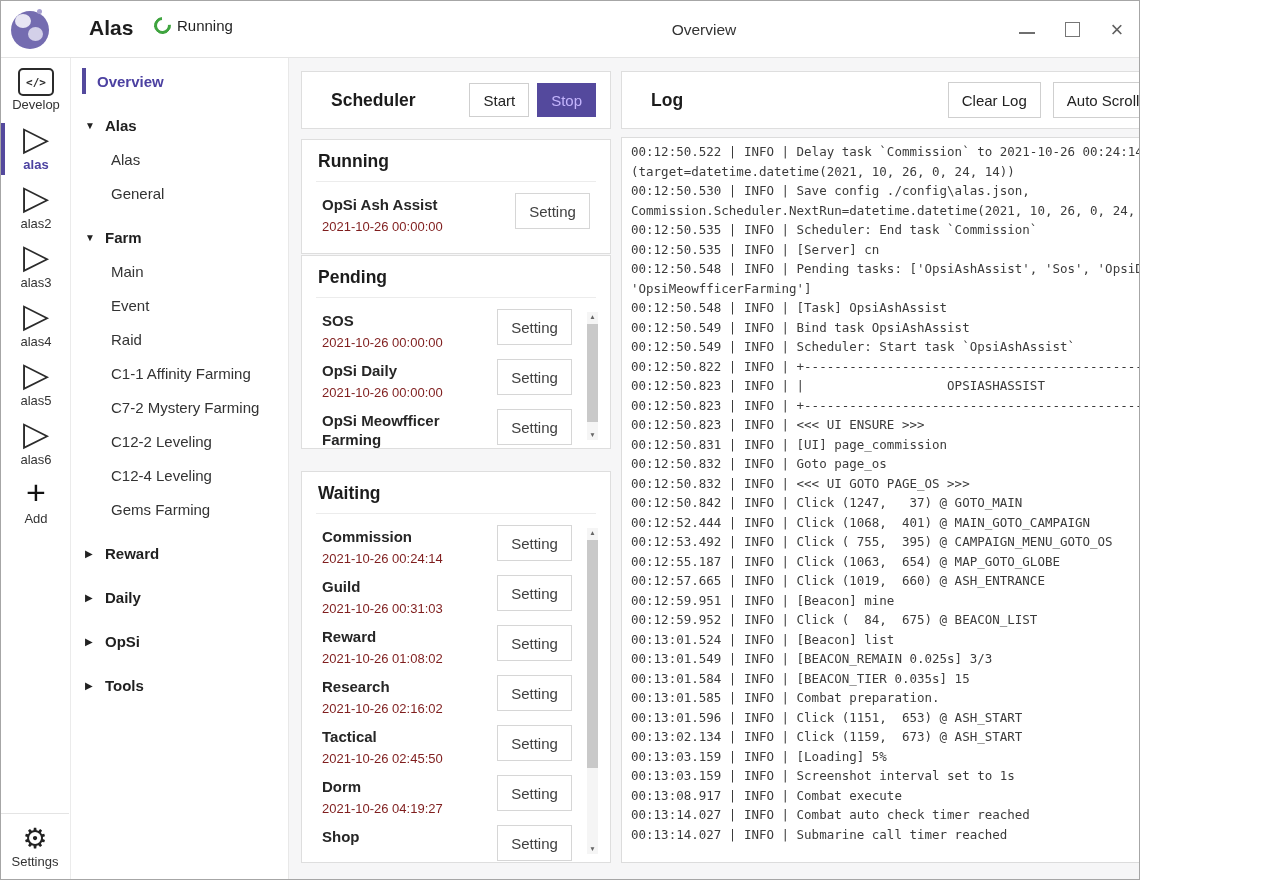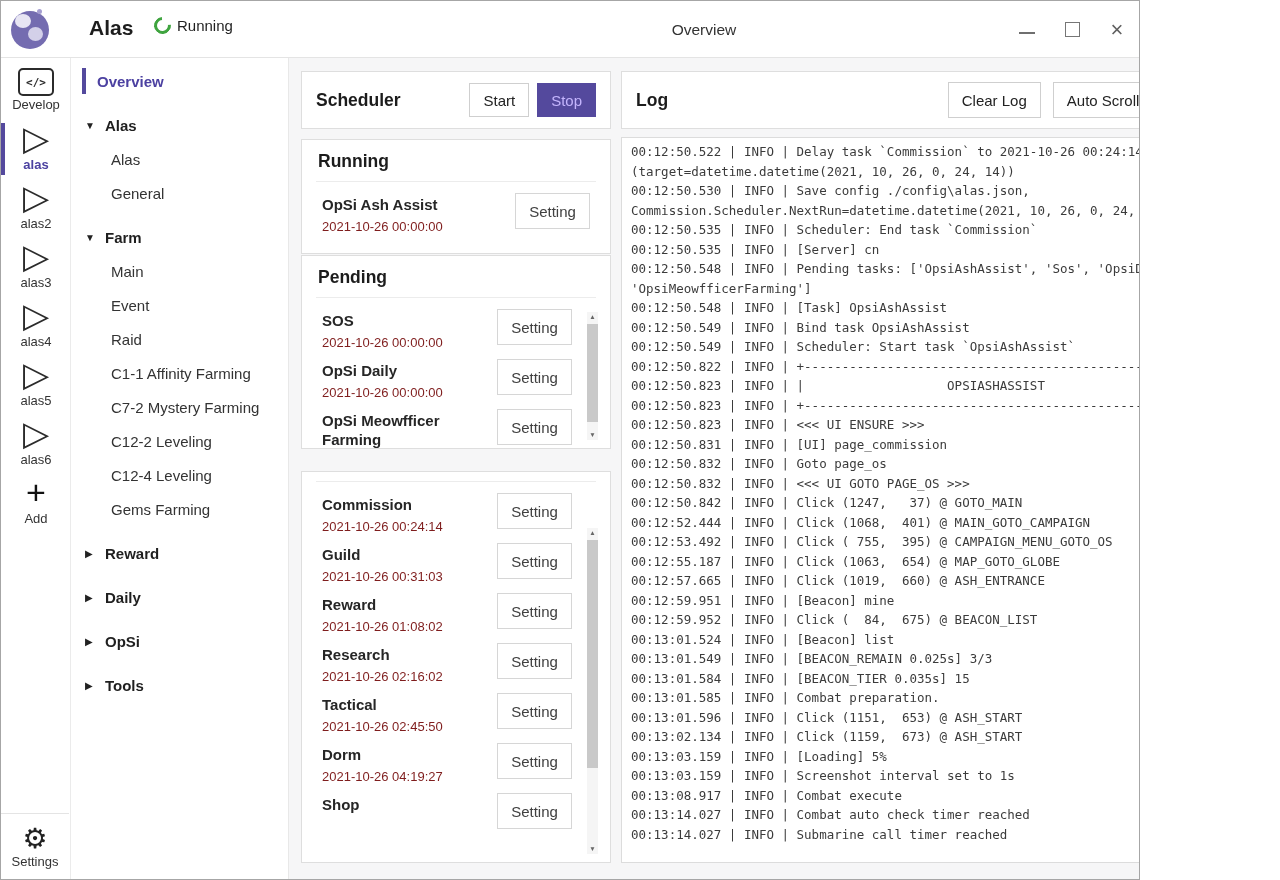--- a/index.html
+++ b/index.html
@@ -50,21 +50,21 @@
   .nav-group { height:34px; margin-top:10px; display:flex; align-items:center; padding-left:14px; cursor:pointer; }
   .nav-caret { width:12px; font-size:10px; color:#222; margin-right:8px; }
   .nav-group-label { font-size:15px; font-weight:700; color:#1f1f1f; }
   .nav-child { height:34px; display:flex; align-items:center; padding-left:40px; font-size:15px; color:#333; cursor:pointer; }
 
   
   .main { position:absolute; left:288px; top:57px; right:0; bottom:0; background:#f6f6f7; overflow:hidden; }
 
   .card { position:absolute; background:#fff; border:1px solid #dedede; }
   .card-header { display:flex; align-items:center; padding:0 14px; }
-  .card-header .hd-title { flex:1; font-size:17.5px; font-weight:700; color:#1c1c1c; }
+  .card-header .hd-title { flex:1; font-size:17.5px; font-weight:700; color:#1c1c1c;margin-left:15px; }
   .btn { height:34px; background:#fff; border:1px solid #cfcfcf; font-size:15px; color:#222; padding:0 13px; margin-left:8px; font-family:inherit; cursor:pointer; }
   .btn-primary { background:#54499d; border-color:#54499d; color:#c4b5fd; }
 
   #scheduler-card { left:12px; top:13px; width:310px; height:58px; }
   #log-header-card { left:332px; top:13px; width:644px; height:58px; }
   #log-header-card .btn { height:36px;margin-left:12px; }
 
   .task-card { left:12px; width:310px; overflow:hidden; }
   .card-running { top:81px; height:115px; }
   .card-pending { top:197px; height:194px; }
@@ -243,20 +243,21 @@
               <button class="setting-btn">Setting</button>
             </div>
           </div>
           <div class="mini-sb">
             <div class="mini-sb-up">▲</div>
             <div class="mini-sb-thumb"></div>
             <div class="mini-sb-down">▼</div>
           </div>
         </div>
         <div class="card task-card card-waiting">
+          <div class="task-card-title">Waiting</div>
           <div class="task-divider"></div>
           <div class="task-list">
             <div class="task-row">
               <div class="task-name">Commission</div>
               <div class="task-time">2021-10-26 00:24:14</div>
               <button class="setting-btn">Setting</button>
             </div>
             <div class="task-row">
               <div class="task-name">Guild</div>
               <div class="task-time">2021-10-26 00:31:03</div>

